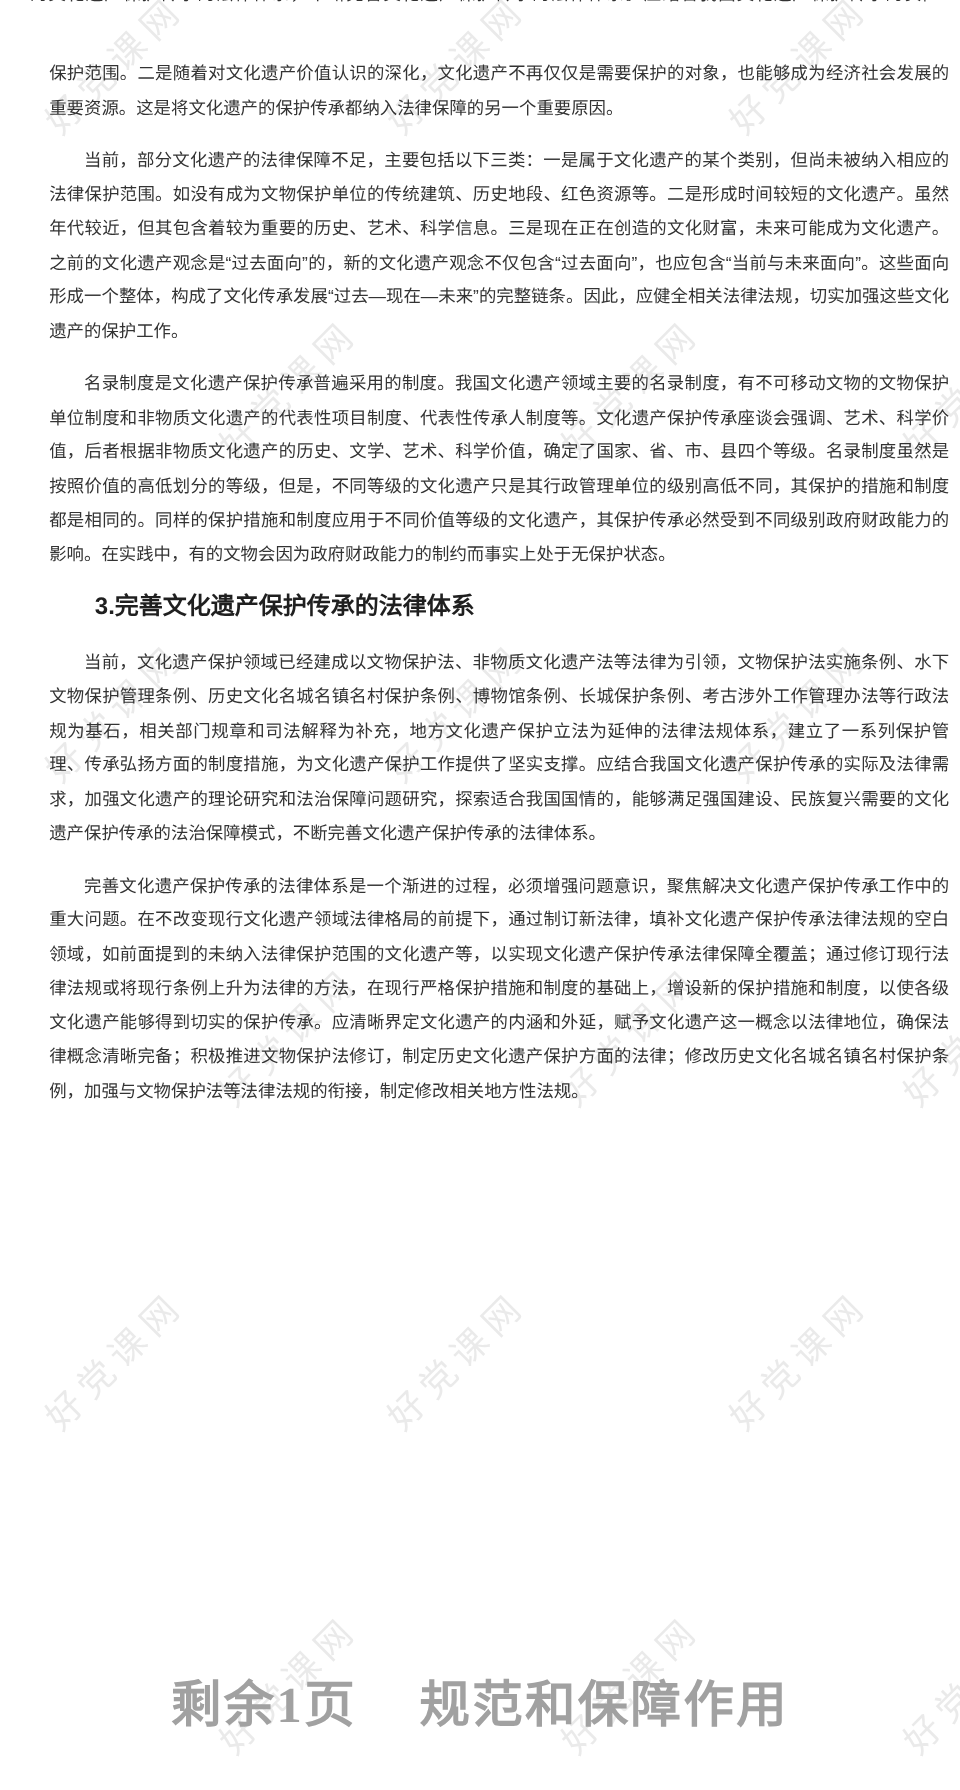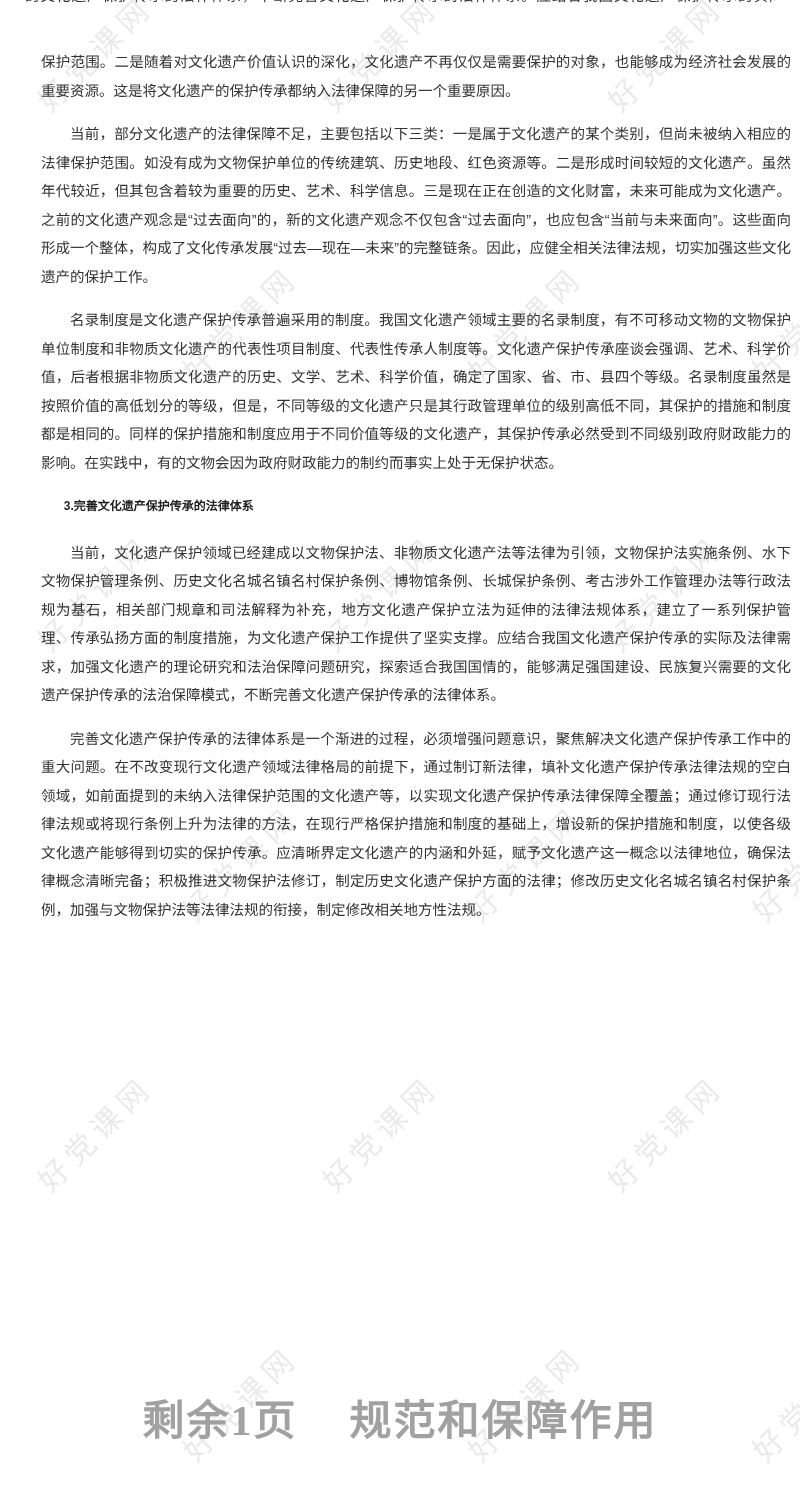--- a/index.html
+++ b/index.html
@@ -38,21 +38,21 @@
   }
   .para{
     margin:0 0 15px 0;
     font-size:14.5px;line-height:28.5px;color:#333333;
     text-align:justify;text-indent:2em;
     word-break:break-all;
   }
   .para.no-indent{text-indent:0;}
   .section-heading{
     margin:13px 0 18px 0;
-    font-size:12px;line-height:28.5px;color:#1f1f1f;
+    font-size:20px;line-height:28.5px;color:#1f1f1f;
     font-weight:bold;text-indent:1.9em;
   }
   .banner{
     position:absolute;left:0;top:1386px;width:100%;
     text-align:center;z-index:3;
     font-family:"Liberation Serif","DejaVu Serif",serif;
     font-weight:bold;font-size:42px;color:#a1a1a1;
     letter-spacing:2px;white-space:nowrap;
   }
   .banner .remaining{margin-right:52px;text-align:right;}

